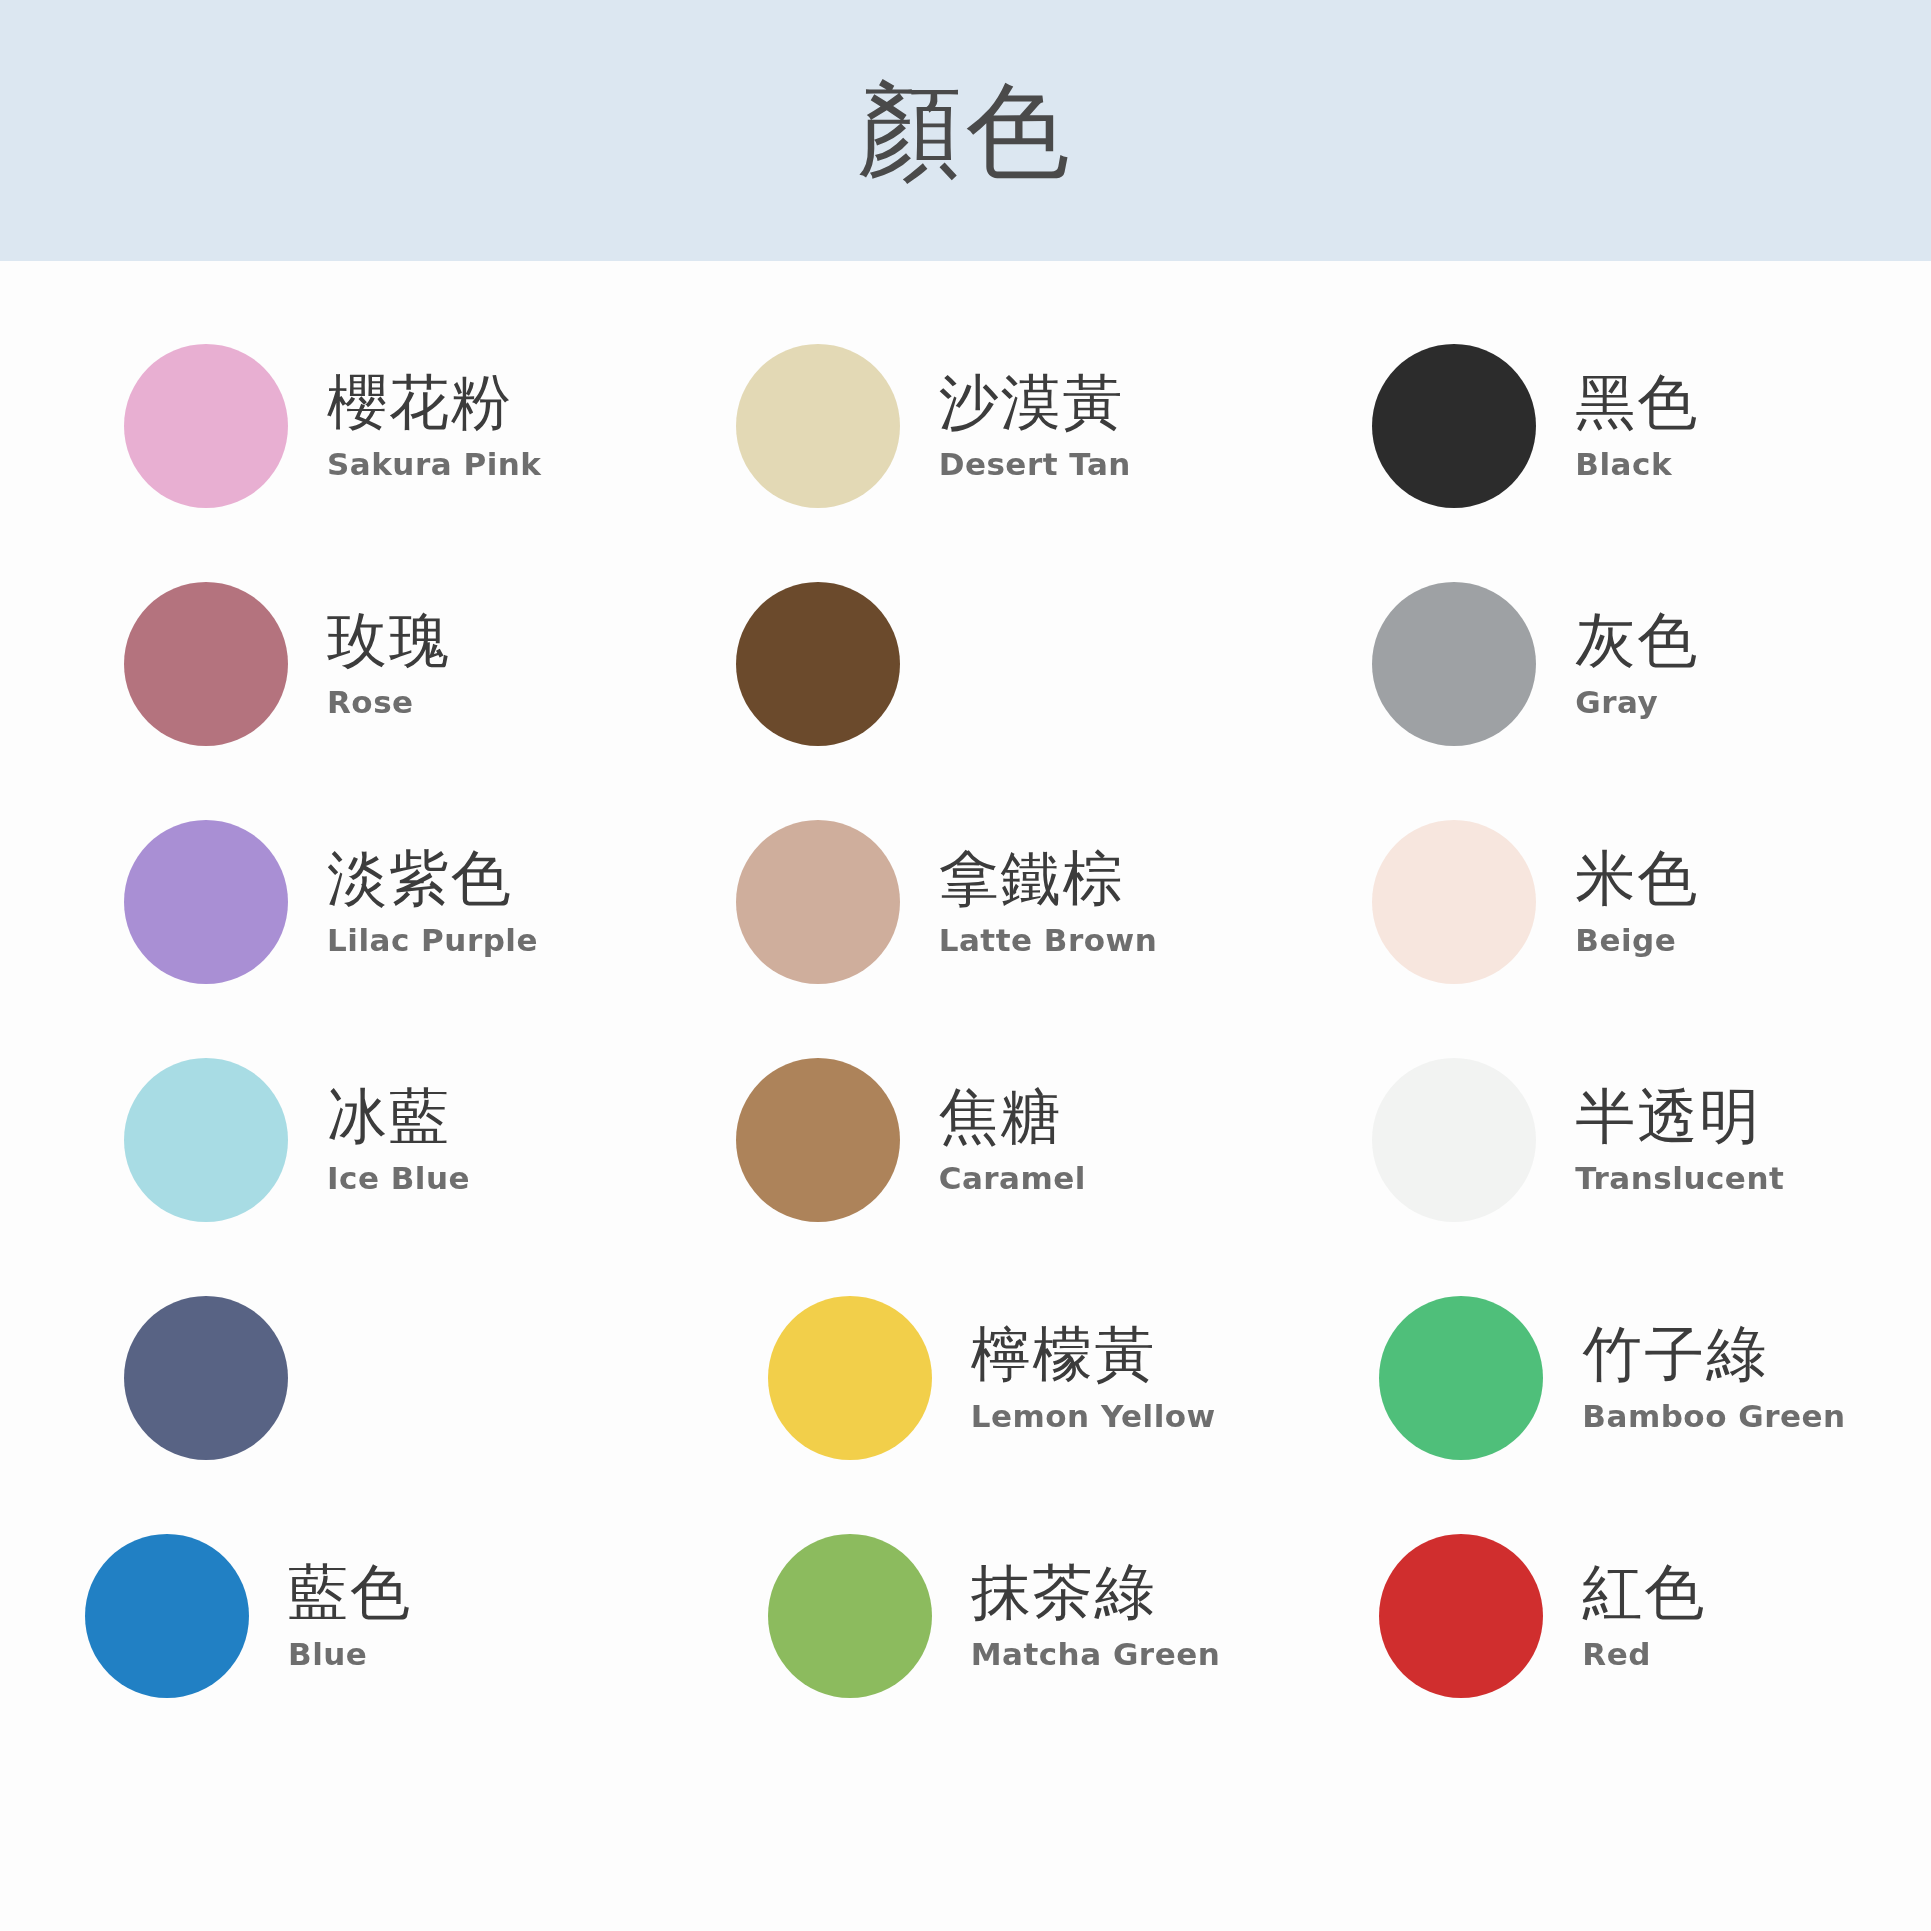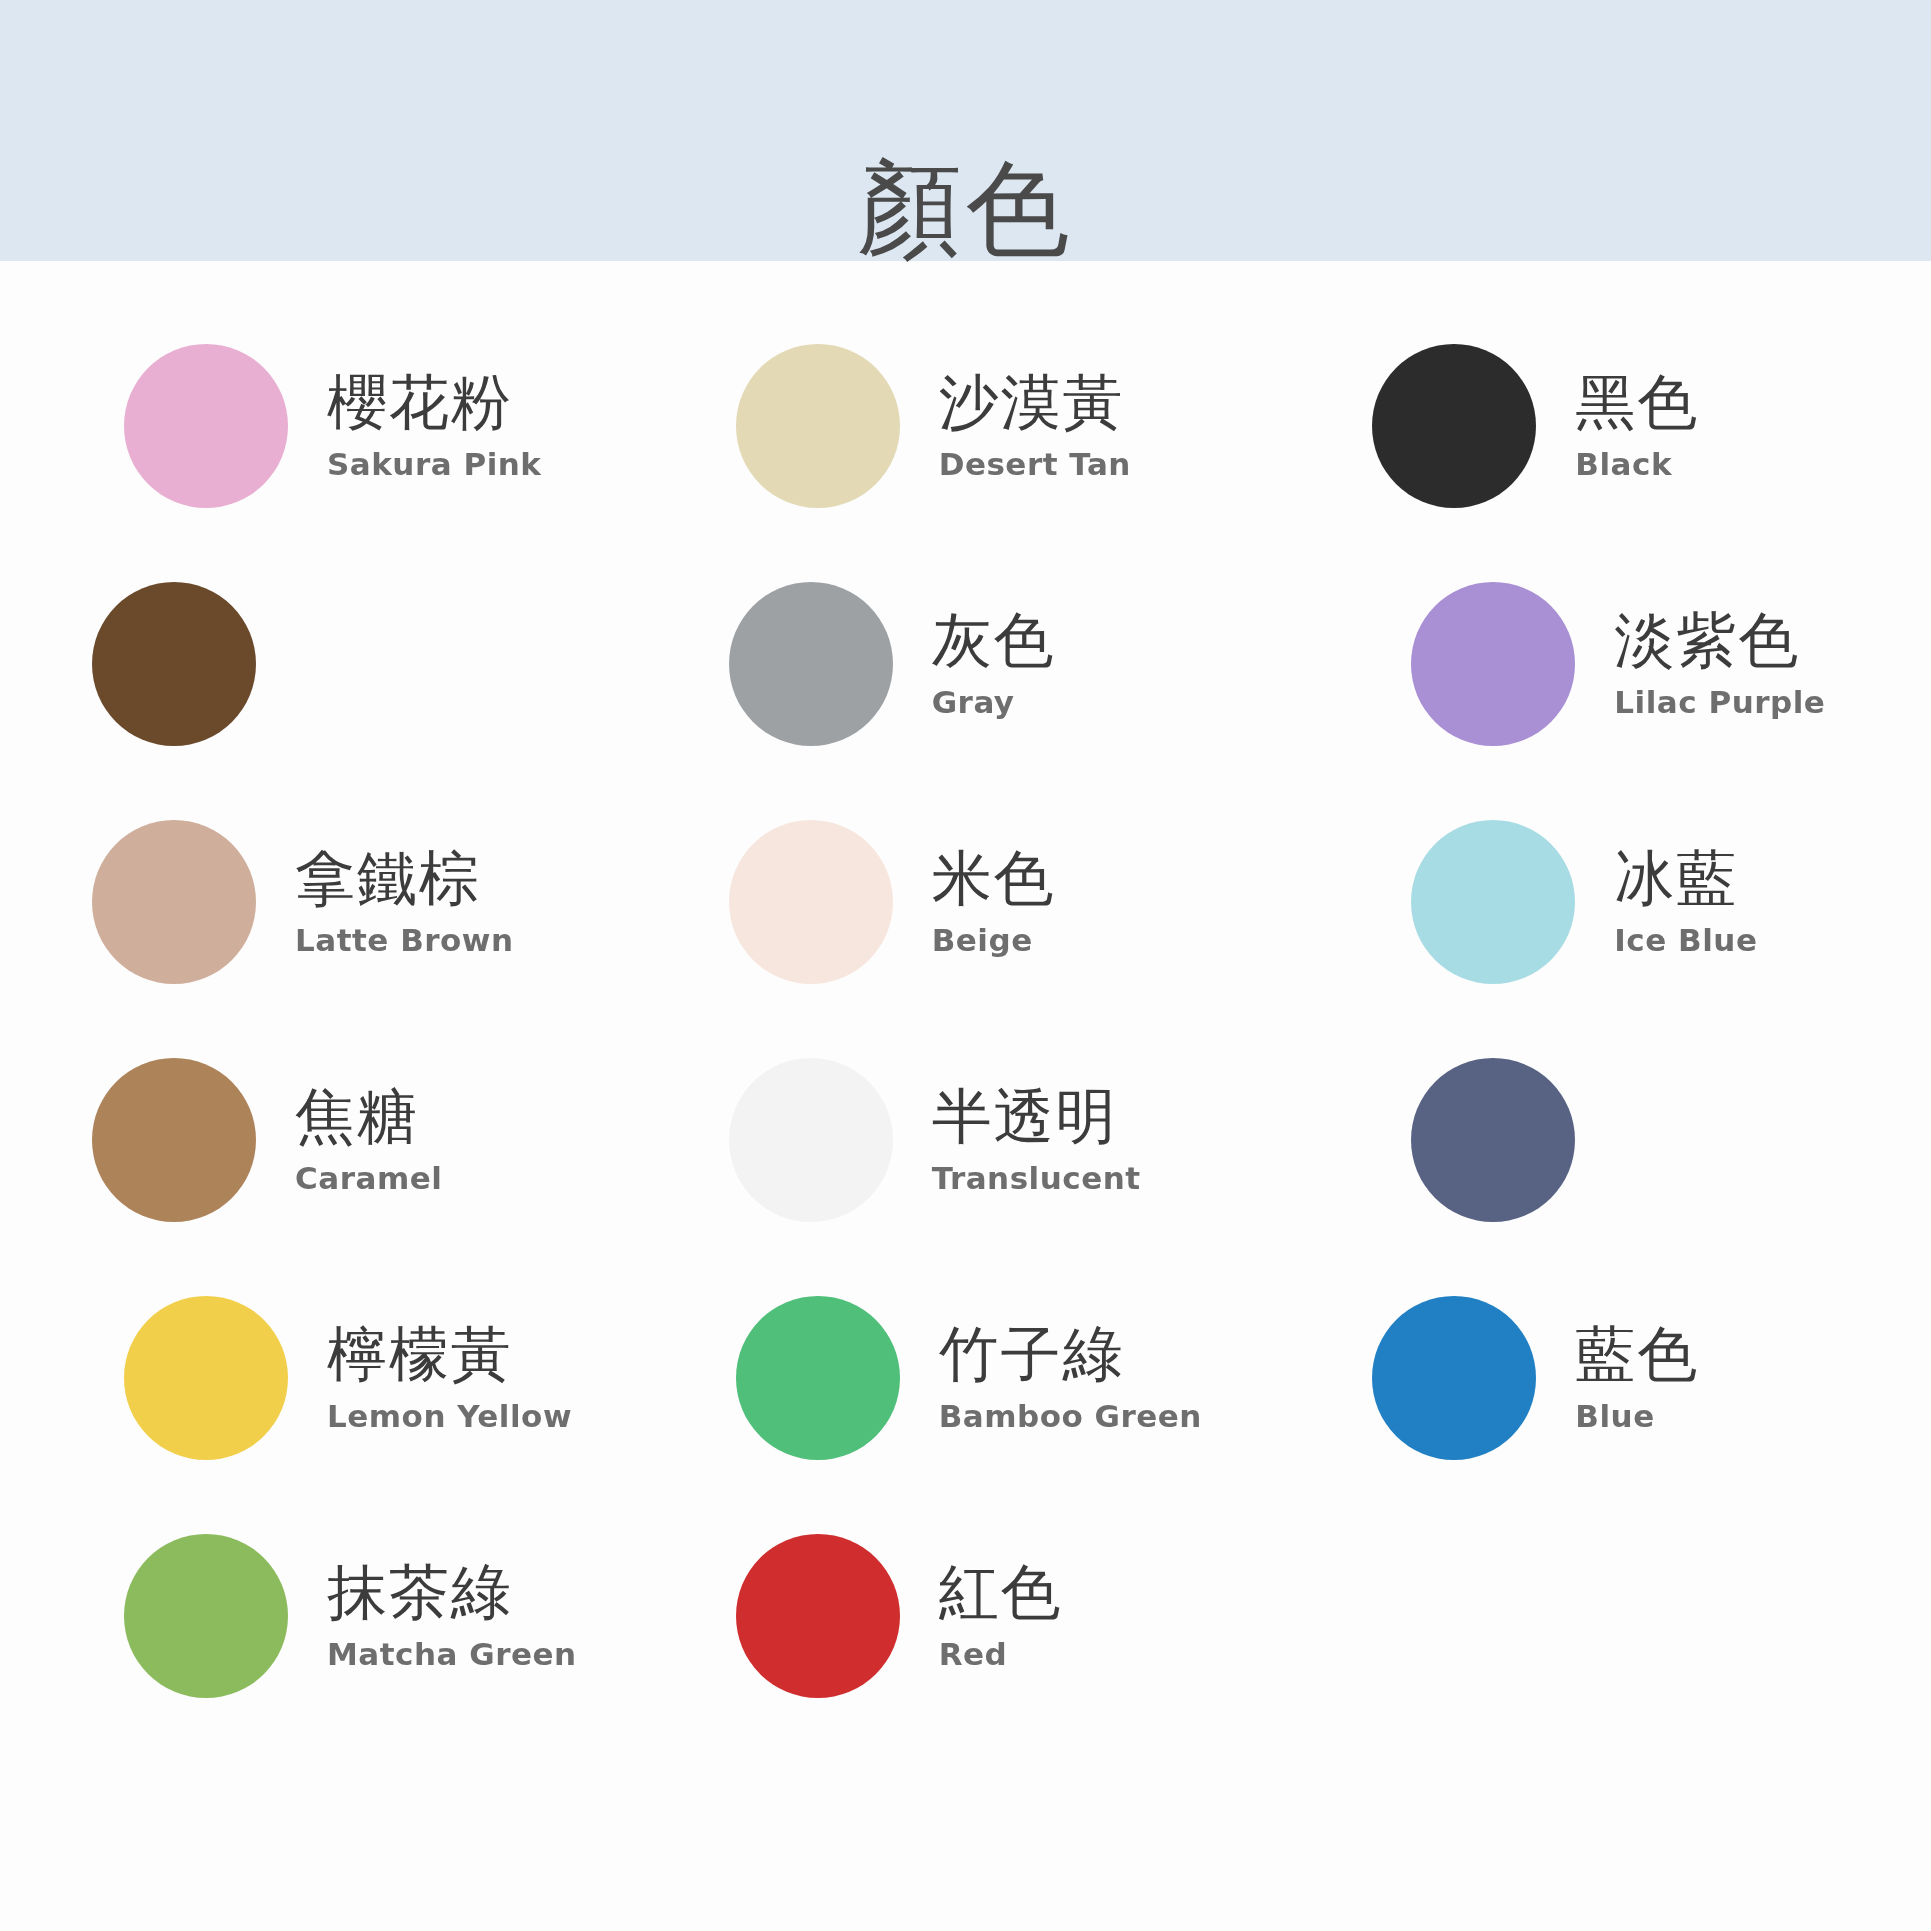--- a/index.html
+++ b/index.html
@@ -23,21 +23,21 @@
 
   
   #header {
     position: absolute;
     left: 0;
     top: 0;
     width: 1931px;
     height: 261px;
     background: #DCE7F1;
     display: flex;
-    align-items: flex-end;
+    align-items: center;
     justify-content: center;
     box-sizing: border-box;
   }
   #header-title {
     font-family: "DejaVu Sans", "Liberation Sans", sans-serif;
     font-size: 104px;
     font-weight: 400;
     color: #4A4A4A;
     letter-spacing: 3.9px;
     line-height: 1;
@@ -127,20 +127,27 @@
           <div class="swatch-name-en">Desert Tan</div>
         </div>
       </div>
       <div class="swatch-cell col-3">
         <div class="swatch-dot" style="background: rgb(44, 44, 44);"></div>
         <div class="swatch-text">
           <div class="swatch-name-zh">黑色</div>
           <div class="swatch-name-en">Black</div>
         </div>
       </div>
+      <div class="swatch-cell col-1">
+        <div class="swatch-dot" style="background: rgb(180, 115, 126);"></div>
+        <div class="swatch-text">
+          <div class="swatch-name-zh">玫瑰</div>
+          <div class="swatch-name-en">Rose</div>
+        </div>
+      </div>
       <div class="swatch-cell col-2">
         <div class="swatch-dot" style="background: rgb(107, 74, 44);"></div>
       </div>
       <div class="swatch-cell col-3">
         <div class="swatch-dot" style="background: rgb(158, 161, 164);"></div>
         <div class="swatch-text">
           <div class="swatch-name-zh">灰色</div>
           <div class="swatch-name-en">Gray</div>
         </div>
       </div>

